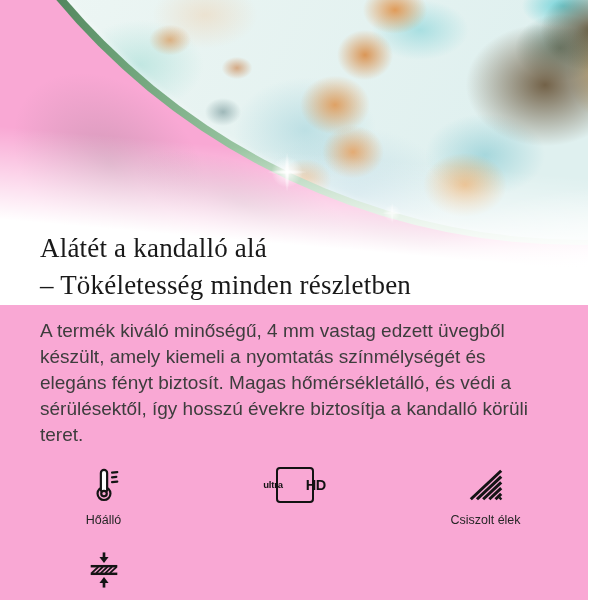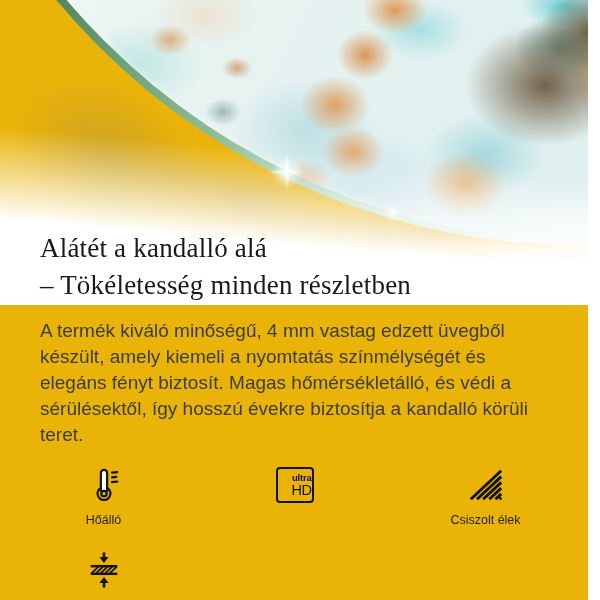--- a/index.html
+++ b/index.html
@@ -1,18 +1,18 @@
 <!DOCTYPE html>
 <html><head>
 <meta charset="utf-8">
 <style>
   html,body { margin:0; padding:0; background:#fff; }
   .stage {
     position:relative; width:588px; height:600px; overflow:hidden;
-    background:#eab308; font-family:"Liberation Sans", sans-serif;
+    background:#f9a8d4; font-family:"Liberation Sans", sans-serif;
   }
 
   
   .hero { position:absolute; left:0; top:0; width:600px; height:305px; overflow:hidden; z-index:0; }
 
   .shadow { position:absolute; border-radius:50%; }
   .s1 { left:-40px; top:55px;  width:300px; height:220px; transform:rotate(40deg);
         background:radial-gradient(closest-side, rgba(120,120,120,.28), rgba(120,120,120,0) 72%); }
   .s2 { left:85px;  top:150px; width:320px; height:110px; transform:rotate(20deg);
         background:radial-gradient(closest-side, rgba(115,115,115,.26), rgba(115,115,115,0) 72%); }
@@ -87,25 +87,25 @@
   .features {
     margin:16px -33px 0 -32px;
     display:grid; grid-template-columns:repeat(3,1fr); row-gap:22px;
   }
   .feature { display:flex; flex-direction:column; align-items:center; }
   .f-icon { height:42px; display:flex; align-items:center; justify-content:center; }
   .f-label { margin-top:7px; font-size:12.5px; color:#262626; text-align:center; }
 
   .uhd-box {
     width:34px; height:32px; border:2.6px solid #121212; border-radius:4px;
-    display:flex; flex-direction:column; align-items:flex-end; justify-content:center;
+    display:flex; flex-direction:row; align-items:center; justify-content:center;
     color:#121212;
   }
   .uhd-top { font-size:9.5px; font-weight:700; line-height:10px; letter-spacing:-.2px; }
-  .uhd-bottom { font-size:14.5px; font-weight:400; line-height:14px; letter-spacing:-.5px;margin-left:23px; }
+  .uhd-bottom { font-size:14.5px; font-weight:700; line-height:14px; letter-spacing:-.5px;margin-left:23px; }
 
   svg.icon { display:block; }
 </style>
 </head>
 <body>
 
 <div class="stage">
 
   <div class="hero">
     <div class="shadow s1"></div>

